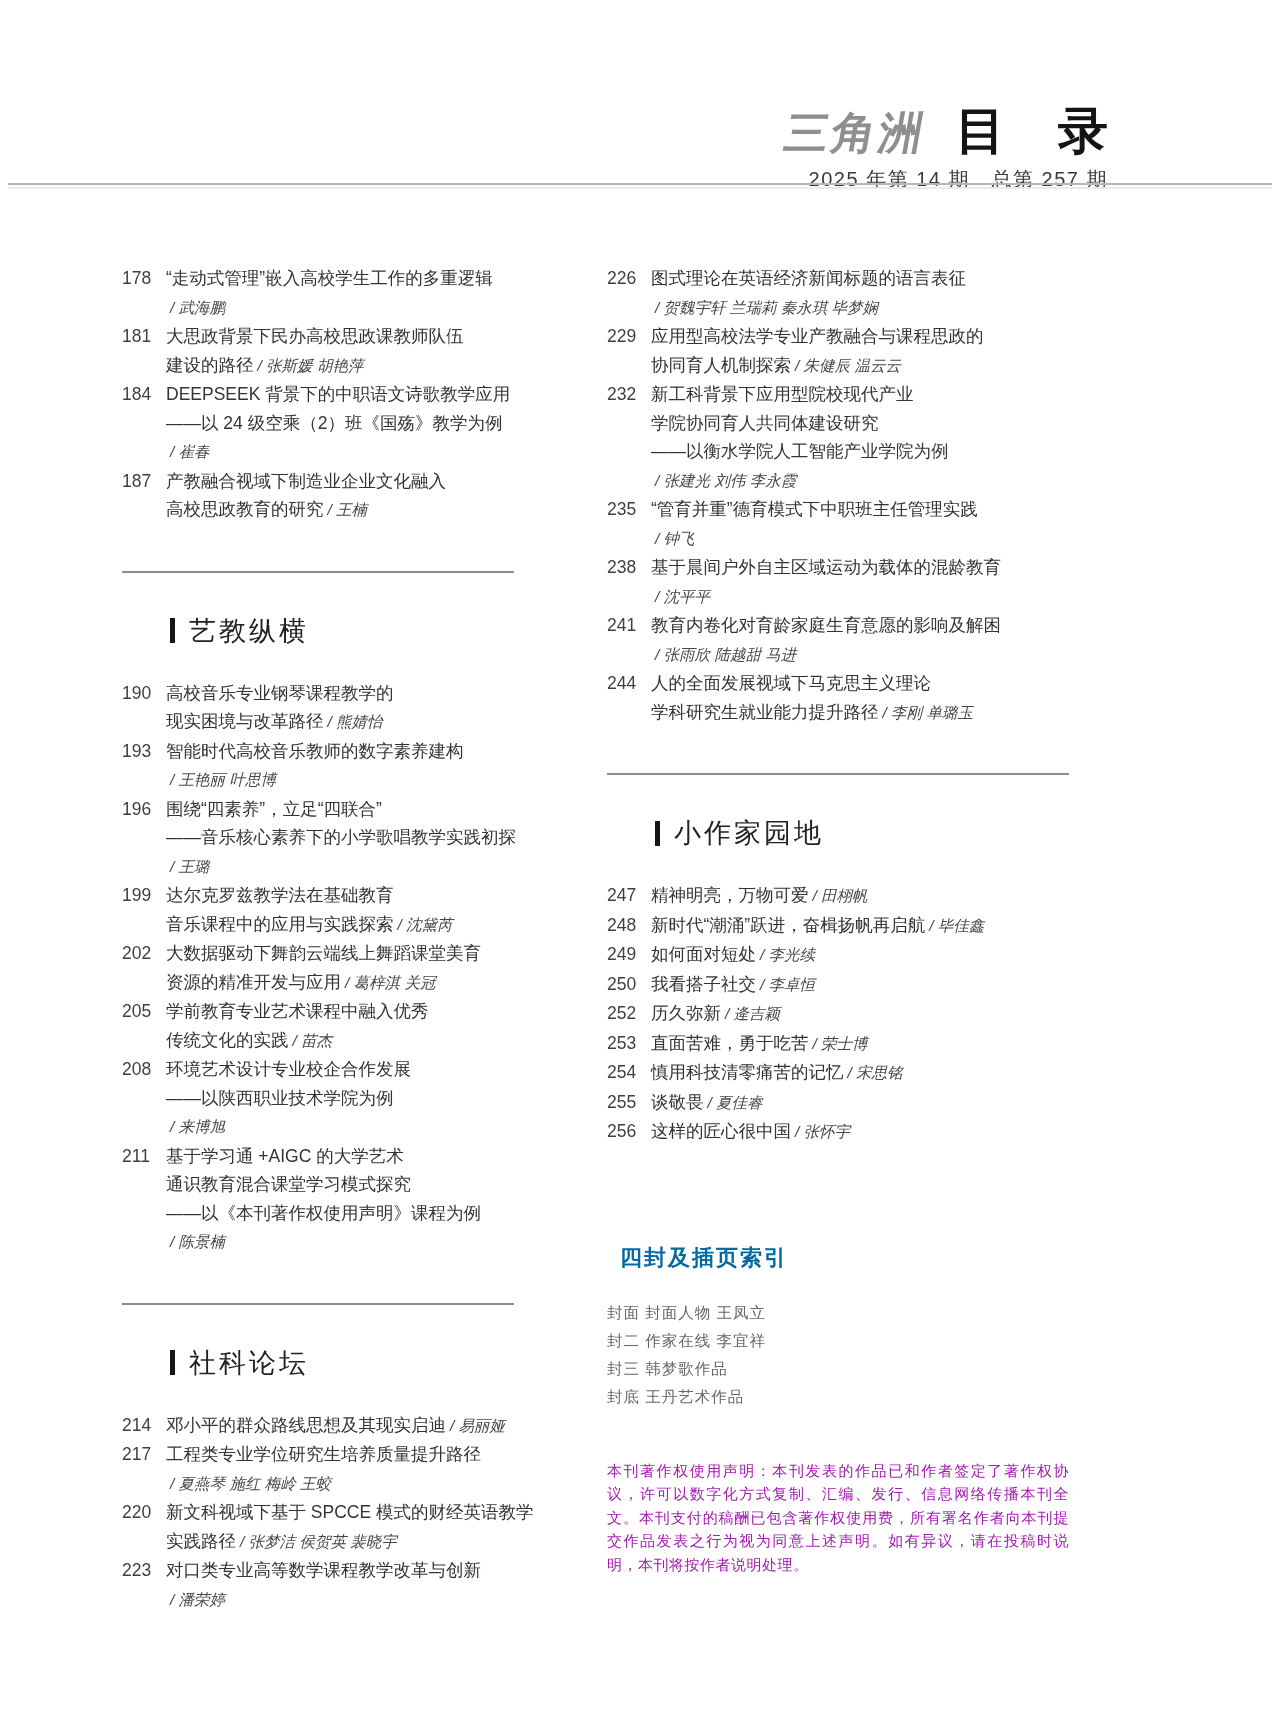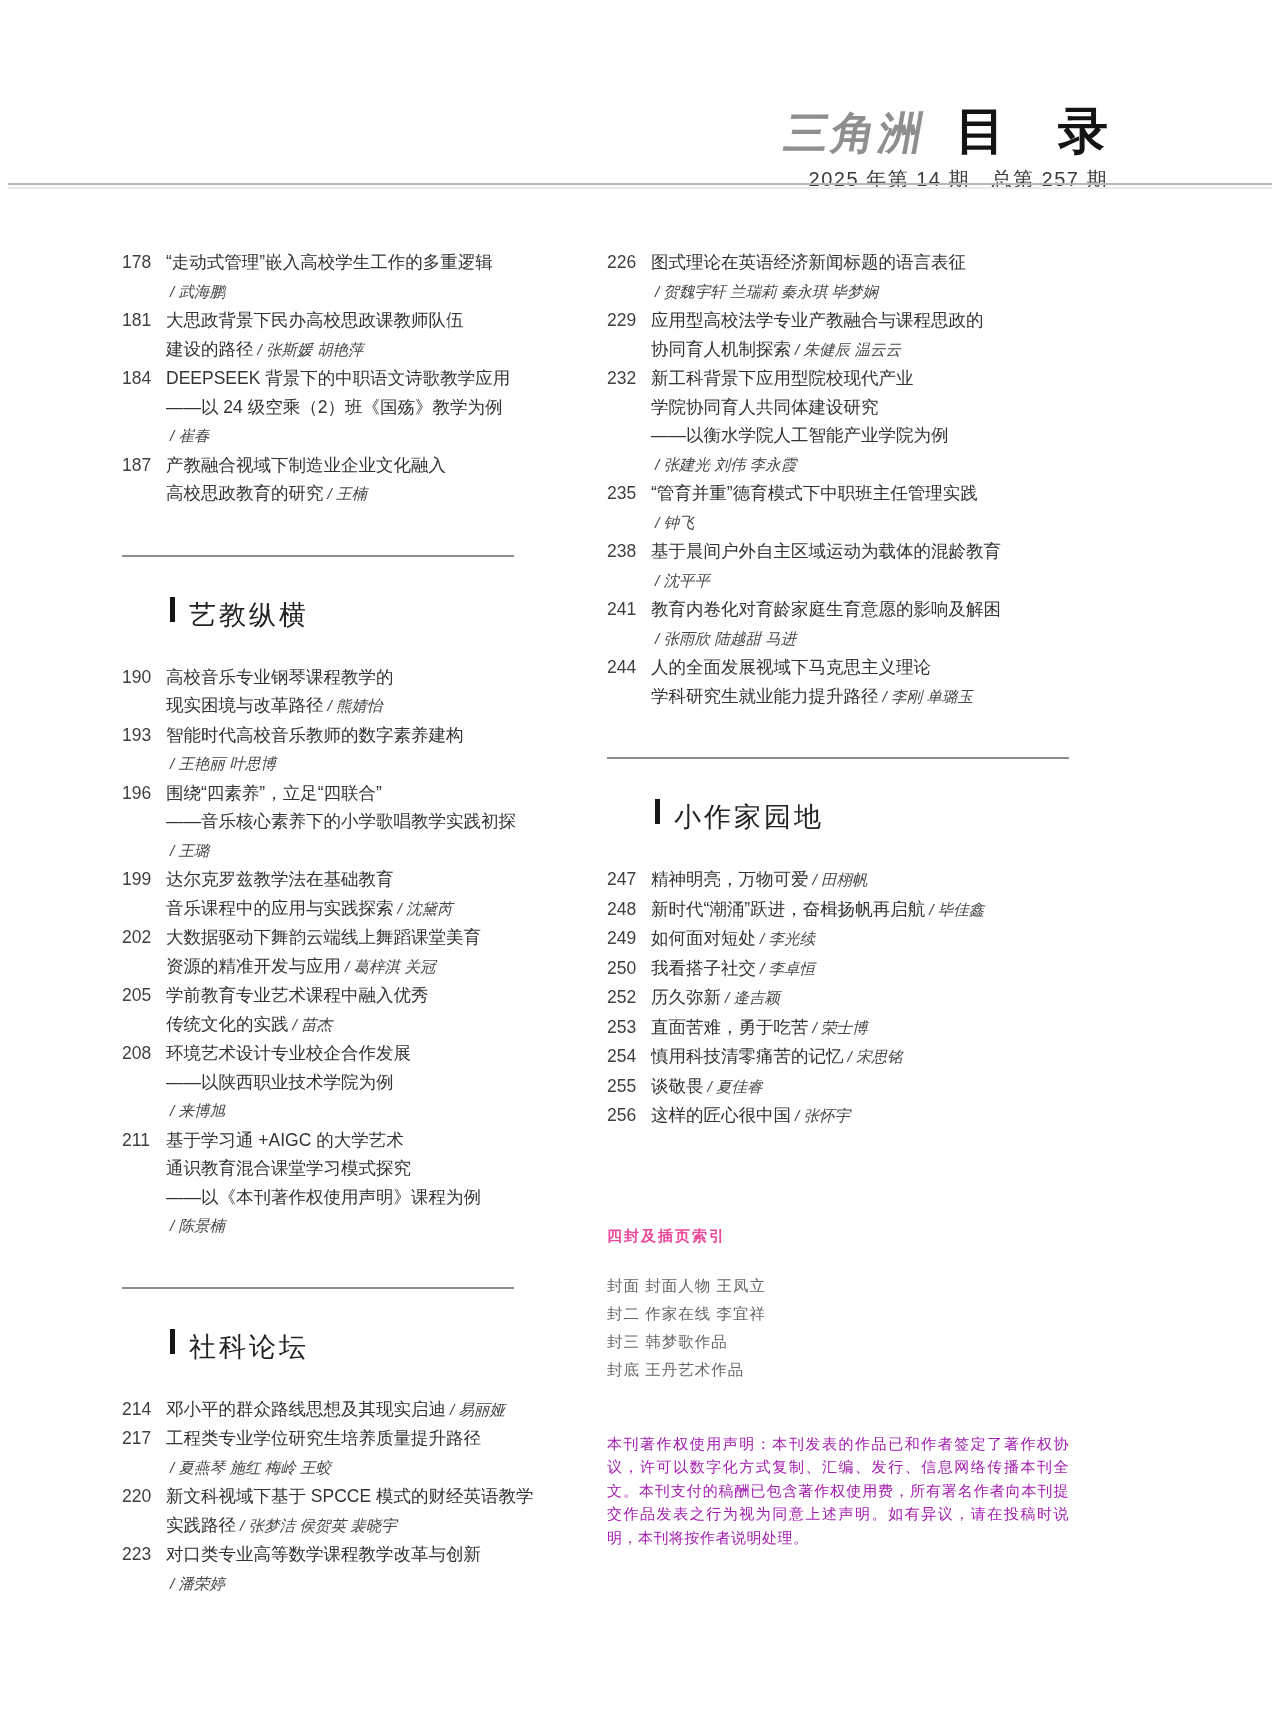--- a/index.html
+++ b/index.html
@@ -9,35 +9,35 @@
   .masthead-wrap{position:absolute;top:98px;right:172px;text-align:right;}
   .masthead{display:flex;align-items:baseline;justify-content:flex-end;gap:30px;}
   .logo{font-size:44px;font-weight:bold;color:#8f8f8f;transform:skewX(-10deg);
         letter-spacing:3px;font-family:"Liberation Sans",sans-serif;}
   .page-title{font-size:50px;font-weight:bold;color:#141414;letter-spacing:20px;margin-right:-20px;
         font-family:"Liberation Serif",serif;text-align:right;}
   .issue{margin-top:1px;font-size:20px;color:#3a3a3a;letter-spacing:1.5px;}
   .header-rule{position:absolute;top:183px;left:8px;right:8px;height:2px;background:#b7b7b7;
         box-shadow:0 4px 0 #eaeaea;}
   
-  .col{position:absolute;top:248px;}
+  .col{position:absolute;top:264px;}
   .col-left{left:122px;width:392px;}
   .col-right{left:607px;width:462px;}
   .entry{display:flex;}
   .no{flex:0 0 44px;font-size:17.5px;line-height:28.5px;color:#3f3f3f;}
   .lines{flex:1;min-width:0;}
   .line{font-size:17.5px;line-height:28.5px;color:#333;white-space:nowrap;}
   .a{font-style:italic;font-size:15.5px;color:#474747;margin-left:4px;margin-top:28px;}
   .divider{height:2px;background:#8d8d8d;margin-top:46px;}
-  .section-head{display:flex;gap:14px;margin:40px 0 30px 2px;padding-left:46px;}
+  .section-head{display:flex;align-items:center;gap:14px;margin:40px 0 30px 2px;padding-left:46px;}
   .bar{width:5px;height:25px;background:#161616;}
   .section-title{font-size:27px;color:#222;letter-spacing:3px;}
   
   .cover-index{margin-top:96px;}
-  .cover-index h3{margin:0;font-size:15px;font-weight:bold;color:#ec4899;letter-spacing:2px;
+  .cover-index h3{margin:13px;font-size:22px;font-weight:bold;color:#0369a1;letter-spacing:2px;
         font-family:"Liberation Serif",serif;}
   .cover-items{list-style:none;margin:26px 0 0 0;padding:0;}
   .cover-items li{font-size:15.5px;line-height:28px;color:#666;letter-spacing:1px;}
   
   .copyright{margin:48px 0 0 0;font-size:15px;line-height:23.5px;color:#a21caf;
         text-align:justify;letter-spacing:0.5px;}
 </style>
 </head>
 <body>
 

